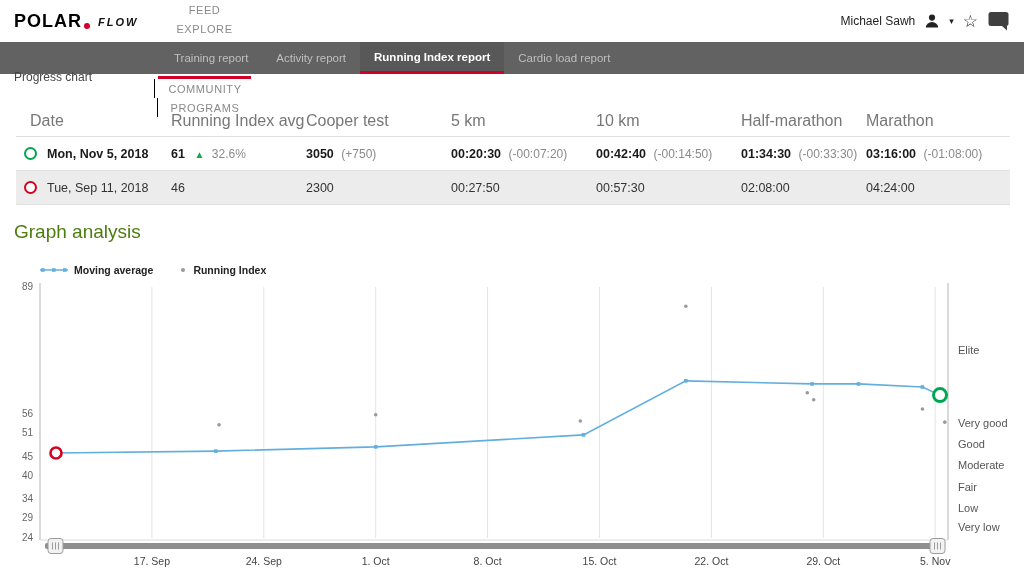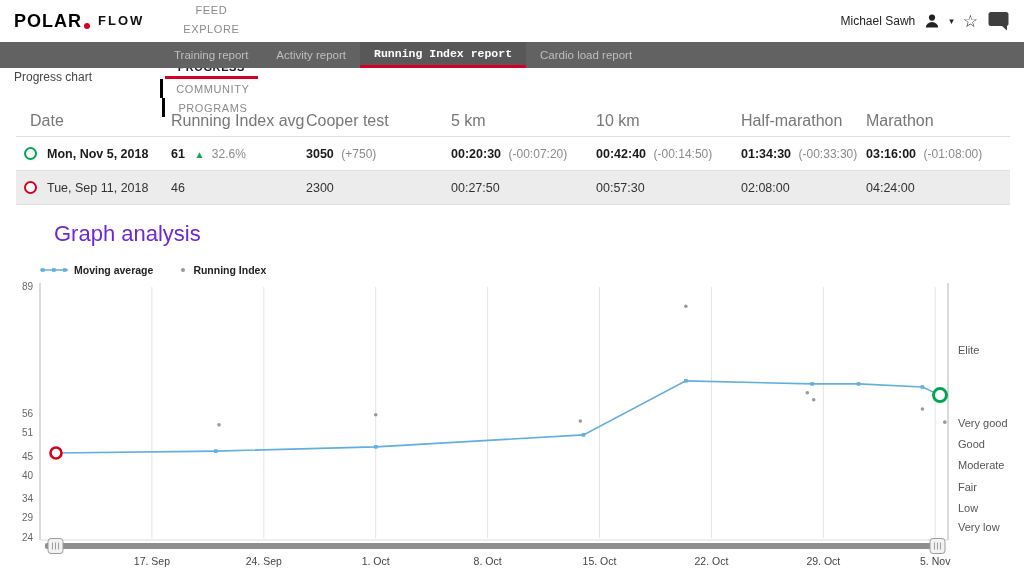--- a/index.html
+++ b/index.html
@@ -6,37 +6,37 @@
   body{
     width:1024px;height:577px;position:relative;overflow:hidden;
     font-family:"Liberation Sans",sans-serif;background:#fff;color:#333;
   }
   
   .topbar{position:absolute;left:0;top:0;width:1024px;height:42px;background:#fff;
     display:flex;align-items:center;padding:0 14px;box-sizing:border-box;}
   .logo{display:flex;align-items:flex-end;cursor:pointer;}
   .logo-text{font-weight:bold;font-size:18px;letter-spacing:1px;color:#000;font-family:Liberation Sans, sans-serif;}
   .logo-dot{width:6px;height:6px;border-radius:50%;background:#d10027;margin:0 0 3px 2px;}
-  .flow-text{font-size:13px;font-weight:bold;letter-spacing:2px;color:#111;margin:0 0 4px 8px;}
+  .flow-text{font-size:11px;font-weight:bold;letter-spacing:2px;color:#111;margin:0 0 4px 8px;font-style:italic;}
   .mainnav{display:flex;align-items:center;margin-left:16px;height:100%;flex-direction:column;}
   .nav-item{font-size:11px;letter-spacing:.6px;color:#8a8a8a;padding:4px 13px 3px 13px;cursor:pointer;}
   .nav-item.active{color:#1a1a1a;font-weight:bold;border-bottom:3px solid #d10027;}
-  .nav-item.sep{border-left:3px solid #000000;}
+  .nav-item.sep{border-left:1px solid #000000;}
   .userarea{margin-left:auto;display:flex;align-items:center;gap:9px;}
   .username{font-size:12px;color:#222;cursor:pointer;}
   .caret{font-size:9px;color:#222;}
   .star{font-size:17px;color:#222;line-height:1;cursor:pointer;}
   
-  .subnav{position:absolute;left:0;top:42px;width:1024px;height:26px;background:#626262;
+  .subnav{position:absolute;left:0;top:42px;width:1024px;height:32px;background:#626262;
     display:flex;align-items:stretch;padding-left:160px;box-sizing:border-box;}
   .subtab{display:flex;align-items:center;padding:0 14px;font-size:11.5px;color:#bfbfbf;cursor:pointer;position:relative;}
-  .subtab.active{color:#fff;font-weight:bold;background:rgba(0,0,0,.10);border-bottom:3px solid #d10027;font-family:Liberation Mono, monospace;}
+  .subtab.active{color:#fff;font-weight:bold;background:rgba(0,0,0,.10);border-bottom:3px solid #d10027;}
   
   .h-progress{position:absolute;left:14px;top:70px;font-size:12px;color:#454545;}
-  .h-graph{position:absolute;left:14px;top:221px;font-size:22px;color:#6d28d9;margin-left:40px;}
+  .h-graph{position:absolute;left:14px;top:221px;font-size:19px;color:#4d7c0f;}
   
   .ptable{position:absolute;left:16px;top:106px;width:994px;font-size:12.5px;}
   .trow{display:grid;grid-template-columns:155px 135px 145px 145px 145px 125px 1fr;align-items:center;}
   .thead{height:30px;color:#777;font-size:16px;}
   .thead .cell:first-child{padding-left:14px;}
   .tdata{height:33px;border-top:1px solid #e0e0e0;}
   .tdata:last-child{border-bottom:1px solid #e0e0e0;}
   .tdata.alt{background:#ececec;}
   .tdata.bold .main{font-weight:bold;color:#1a1a1a;}
   .datecell{display:flex;align-items:center;gap:10px;padding-left:8px;}

